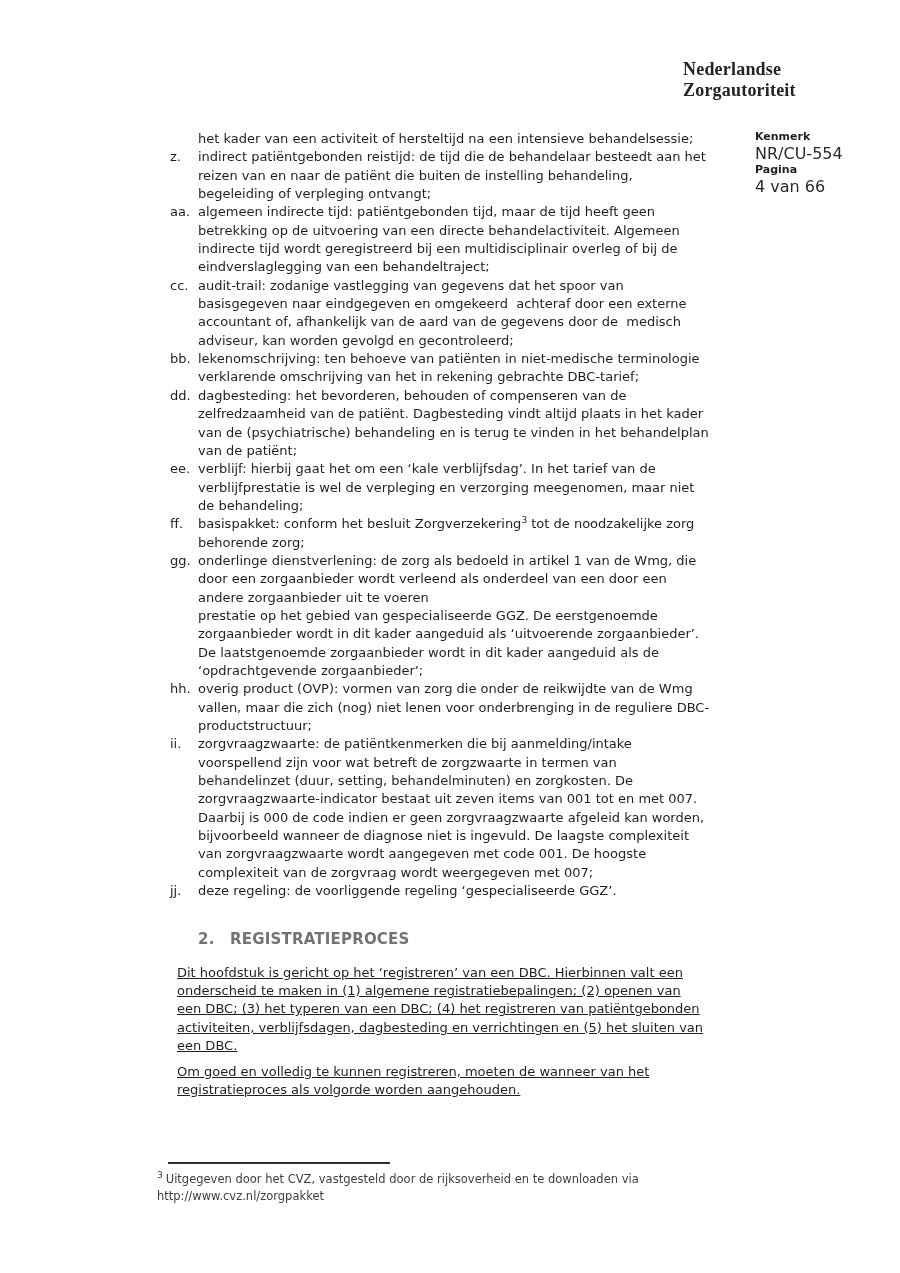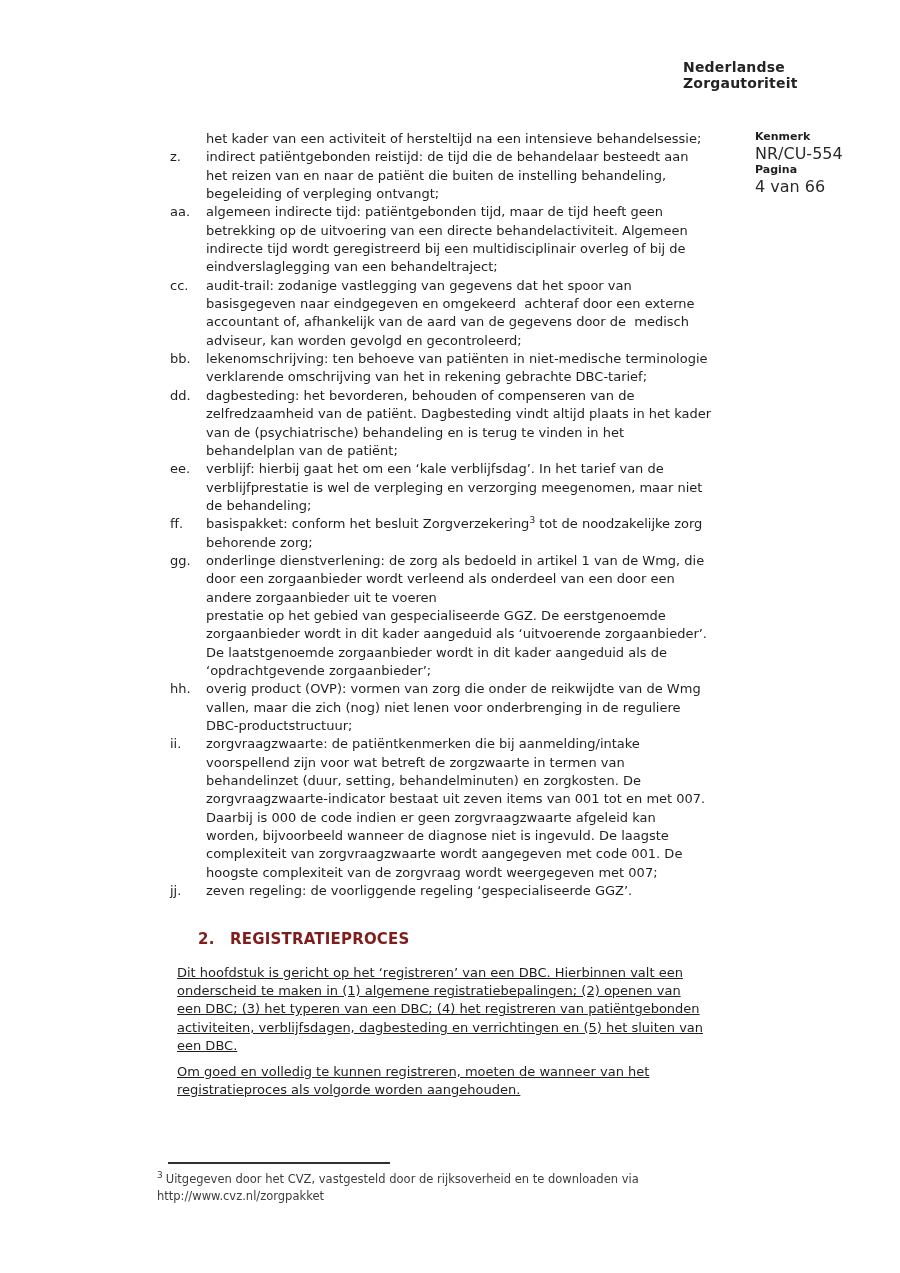--- a/index.html
+++ b/index.html
@@ -3,39 +3,39 @@
 <meta charset="utf-8">
 <style>
   html,body{margin:0;padding:0;background:#ffffff;}
   .page{
     position:relative;width:900px;height:1273px;background:#ffffff;
     font-family:"DejaVu Sans","Liberation Sans",sans-serif;color:#1f1f1f;
     overflow:hidden;
   }
   .logo{
     position:absolute;left:683px;top:59px;width:200px;
-    font-size:14px;font-weight:bold;color:#242424;letter-spacing:0.2px;
+    font-size:18px;font-weight:bold;color:#242424;letter-spacing:0.2px;font-family:Liberation Serif, serif;
   }
   .meta{position:absolute;left:755px;top:130px;}
   .meta-label{font-size:11px;font-weight:bold;color:#1f1f1f;}
   .meta-value{font-size:16px;color:#2a2a2a;margin-top:1px;}
   .meta-gap{}
   .content{
     position:absolute;left:170px;top:130px;width:542px;
     font-size:13px;line-height:18.35px;
   }
   .def-list{margin:0;padding:0;}
-  .def-item{display:flex;margin:0;gap:8px;}
+  .def-item{display:flex;margin:0;}
   .def-marker{flex:0 0 28px;}
   .def-body{flex:1;}
   .term{margin-top:24px;}
   sup{font-size:9px;line-height:0;vertical-align:super;}
   .heading{
     margin:30px 0 15px 28px;font-size:15px;font-weight:bold;
-    letter-spacing:0.2px;color:#7f1d1d;
+    letter-spacing:0.2px;color:#737373;
   }
   .heading .num{display:inline-block;width:32px;}
   .paragraphs p{margin:7px;text-decoration:underline;}
   .footnote{
     position:absolute;left:157px;top:1162px;width:560px;
     font-size:11.5px;line-height:17px;color:#3d3d3d;
   }
   .rule{width:222px;border-top:2px solid #2f2f2f;margin:0 0 7px 11px;}
   .fn-line sup{margin-right:3px;}
 </style>
@@ -94,21 +94,21 @@
         <div class="def-item">
           <span class="def-marker">hh.</span>
           <span class="def-body"><span class="term">overig product (OVP)</span>: vormen van zorg die onder de reikwijdte van de Wmg vallen, maar die zich (nog) niet lenen voor onderbrenging in de reguliere DBC-productstructuur;</span>
         </div>
         <div class="def-item">
           <span class="def-marker">ii.</span>
           <span class="def-body"><span class="term">zorgvraagzwaarte</span>: de patiëntkenmerken die bij aanmelding/intake voorspellend zijn voor wat betreft de zorgzwaarte in termen van behandelinzet (duur, setting, behandelminuten) en zorgkosten. De zorgvraagzwaarte-indicator bestaat uit zeven items van 001 tot en met 007. Daarbij is 000 de code indien er geen zorgvraagzwaarte afgeleid kan worden, bijvoorbeeld wanneer de diagnose niet is ingevuld. De laagste complexiteit van zorgvraagzwaarte wordt aangegeven met code 001. De hoogste complexiteit van de zorgvraag wordt weergegeven met 007;</span>
         </div>
         <div class="def-item">
           <span class="def-marker">jj.</span>
-          <span class="def-body"><span class="term">zeven regeling</span>: de voorliggende regeling ‘gespecialiseerde GGZ’.</span>
+          <span class="def-body"><span class="term">deze regeling</span>: de voorliggende regeling ‘gespecialiseerde GGZ’.</span>
         </div>
       </div>
 
     <h2 class="heading">
       <span class="num">2.</span><span>REGISTRATIEPROCES</span>
     </h2>
 
     <div class="paragraphs" id="paragraphs">
         <p>Dit hoofdstuk is gericht op het ‘registreren’ van een DBC. Hierbinnen valt een onderscheid te maken in (1) algemene registratiebepalingen; (2) openen van een DBC; (3) het typeren van een DBC; (4) het registreren van patiëntgebonden activiteiten, verblijfsdagen, dagbesteding en verrichtingen en (5) het sluiten van een DBC.</p>
         <p>Om goed en volledig te kunnen registreren, moeten de wanneer van het registratieproces als volgorde worden aangehouden.</p>

